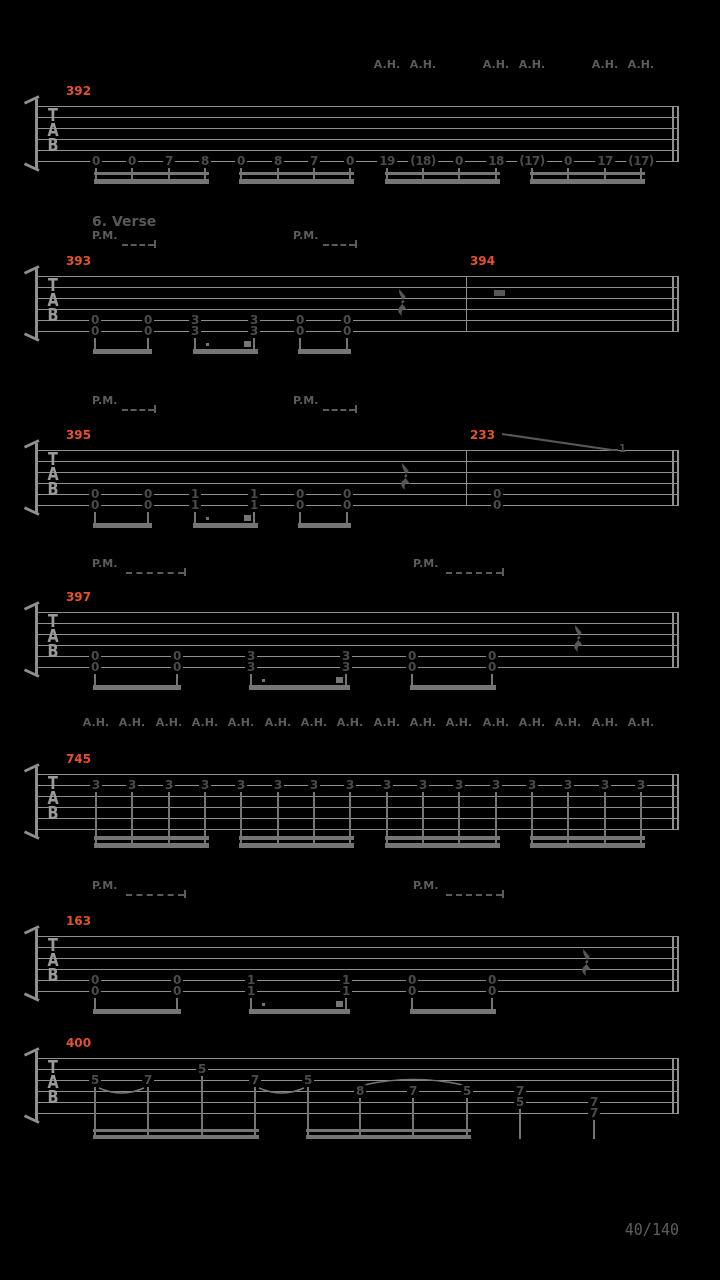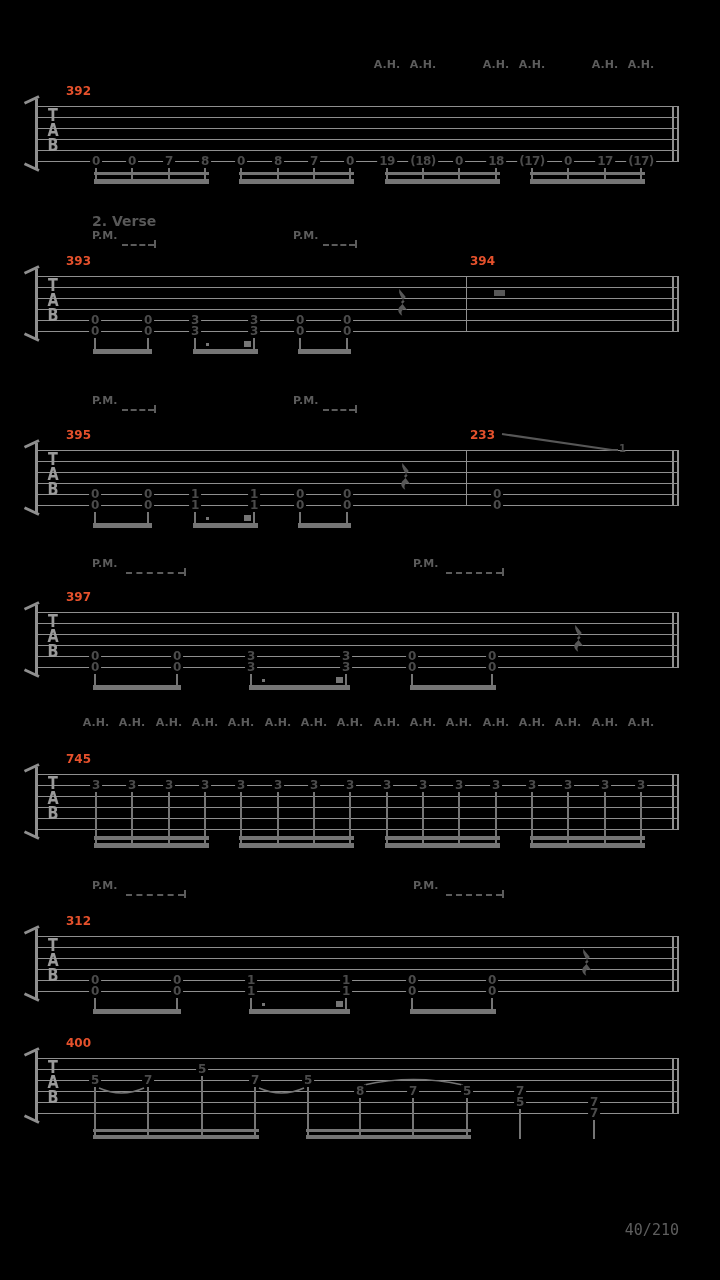--- a/index.html
+++ b/index.html
@@ -88,21 +88,21 @@
         <div style="position: absolute; left: 23px; top: 265px; width: 16px; height: 3px; background: rgb(143, 143, 143); transform: rotate(-25deg); transform-origin: 100% 50%;"></div>
         <div style="position: absolute; left: 23px; top: 339px; width: 16px; height: 3px; background: rgb(143, 143, 143); transform: rotate(25deg); transform-origin: 100% 50%;"></div>
         <div style="position: absolute; left: 46px; top: 278px; width: 14px; text-align: center; color: rgb(154, 154, 154); font: 700 17px / 14px &quot;DejaVu Sans&quot;, sans-serif; transform: scale(0.85, 1);">T</div>
         <div style="position: absolute; left: 46px; top: 293px; width: 14px; text-align: center; color: rgb(154, 154, 154); font: 700 17px / 14px &quot;DejaVu Sans&quot;, sans-serif; transform: scale(0.85, 1);">A</div>
         <div style="position: absolute; left: 46px; top: 308px; width: 14px; text-align: center; color: rgb(154, 154, 154); font: 700 17px / 14px &quot;DejaVu Sans&quot;, sans-serif; transform: scale(0.85, 1);">B</div>
         <div style="position: absolute; left: 672px; top: 276px; width: 2px; height: 56px; background: rgb(143, 143, 143);"></div>
         <div style="position: absolute; left: 677px; top: 276px; width: 2px; height: 56px; background: rgb(143, 143, 143);"></div>
         <div style="position: absolute; left: 466px; top: 276px; width: 1px; height: 56px; background: rgb(143, 143, 143);"></div>
         <div style="position: absolute; left: 66px; top: 254px; color: rgb(229, 81, 44); font: 700 12px &quot;DejaVu Sans&quot;, sans-serif;">393</div>
         <div style="position: absolute; left: 470px; top: 254px; color: rgb(229, 81, 44); font: 700 12px &quot;DejaVu Sans&quot;, sans-serif;">394</div>
-        <div style="position: absolute; left: 92px; top: 213px; color: rgb(88, 88, 88); font: 700 14px &quot;DejaVu Sans&quot;, sans-serif;">2. Verse</div>
+        <div style="position: absolute; left: 92px; top: 213px; color: rgb(88, 88, 88); font: 700 14px &quot;DejaVu Sans&quot;, sans-serif;">6. Verse</div>
         <div style="position: absolute; left: 92px; top: 229px; color: rgb(92, 92, 92); font: 700 11px &quot;DejaVu Sans&quot;, sans-serif;">P.M.</div>
         <div style="position: absolute; left: 122px; top: 244px; width: 32px; height: 0px; border-top: 2px dashed rgb(92, 92, 92);"></div>
         <div style="position: absolute; left: 154px; top: 240px; width: 2px; height: 8px; background: rgb(92, 92, 92);"></div>
         <div style="position: absolute; left: 293px; top: 229px; color: rgb(92, 92, 92); font: 700 11px &quot;DejaVu Sans&quot;, sans-serif;">P.M.</div>
         <div style="position: absolute; left: 323px; top: 244px; width: 32px; height: 0px; border-top: 2px dashed rgb(92, 92, 92);"></div>
         <div style="position: absolute; left: 355px; top: 240px; width: 2px; height: 8px; background: rgb(92, 92, 92);"></div>
         <div style="position: absolute; left: 94px; top: 338px; width: 2px; height: 16px; background: rgb(117, 117, 117);"></div>
         <div style="position: absolute; left: 147px; top: 338px; width: 2px; height: 16px; background: rgb(117, 117, 117);"></div>
         <div style="position: absolute; left: 93px; top: 349px; width: 59px; height: 5px; background: rgb(117, 117, 117);"></div>
         <div style="position: absolute; left: 194px; top: 338px; width: 2px; height: 16px; background: rgb(117, 117, 117);"></div>
@@ -318,21 +318,21 @@
         <div style="position: absolute; left: 38px; top: 980px; width: 640px; height: 1px; background: rgb(143, 143, 143);"></div>
         <div style="position: absolute; left: 38px; top: 991px; width: 640px; height: 1px; background: rgb(143, 143, 143);"></div>
         <div style="position: absolute; left: 35px; top: 929px; width: 3px; height: 70px; background: rgb(143, 143, 143);"></div>
         <div style="position: absolute; left: 23px; top: 925px; width: 16px; height: 3px; background: rgb(143, 143, 143); transform: rotate(-25deg); transform-origin: 100% 50%;"></div>
         <div style="position: absolute; left: 23px; top: 999px; width: 16px; height: 3px; background: rgb(143, 143, 143); transform: rotate(25deg); transform-origin: 100% 50%;"></div>
         <div style="position: absolute; left: 46px; top: 938px; width: 14px; text-align: center; color: rgb(154, 154, 154); font: 700 17px / 14px &quot;DejaVu Sans&quot;, sans-serif; transform: scale(0.85, 1);">T</div>
         <div style="position: absolute; left: 46px; top: 953px; width: 14px; text-align: center; color: rgb(154, 154, 154); font: 700 17px / 14px &quot;DejaVu Sans&quot;, sans-serif; transform: scale(0.85, 1);">A</div>
         <div style="position: absolute; left: 46px; top: 968px; width: 14px; text-align: center; color: rgb(154, 154, 154); font: 700 17px / 14px &quot;DejaVu Sans&quot;, sans-serif; transform: scale(0.85, 1);">B</div>
         <div style="position: absolute; left: 672px; top: 936px; width: 2px; height: 56px; background: rgb(143, 143, 143);"></div>
         <div style="position: absolute; left: 677px; top: 936px; width: 2px; height: 56px; background: rgb(143, 143, 143);"></div>
-        <div style="position: absolute; left: 66px; top: 914px; color: rgb(229, 81, 44); font: 700 12px &quot;DejaVu Sans&quot;, sans-serif;">312</div>
+        <div style="position: absolute; left: 66px; top: 914px; color: rgb(229, 81, 44); font: 700 12px &quot;DejaVu Sans&quot;, sans-serif;">163</div>
         <div style="position: absolute; left: 92px; top: 879px; color: rgb(92, 92, 92); font: 700 11px &quot;DejaVu Sans&quot;, sans-serif;">P.M.</div>
         <div style="position: absolute; left: 126px; top: 894px; width: 58px; height: 0px; border-top: 2px dashed rgb(92, 92, 92);"></div>
         <div style="position: absolute; left: 184px; top: 890px; width: 2px; height: 8px; background: rgb(92, 92, 92);"></div>
         <div style="position: absolute; left: 413px; top: 879px; color: rgb(92, 92, 92); font: 700 11px &quot;DejaVu Sans&quot;, sans-serif;">P.M.</div>
         <div style="position: absolute; left: 446px; top: 894px; width: 56px; height: 0px; border-top: 2px dashed rgb(92, 92, 92);"></div>
         <div style="position: absolute; left: 502px; top: 890px; width: 2px; height: 8px; background: rgb(92, 92, 92);"></div>
         <div style="position: absolute; left: 94px; top: 998px; width: 2px; height: 16px; background: rgb(117, 117, 117);"></div>
         <div style="position: absolute; left: 176px; top: 998px; width: 2px; height: 16px; background: rgb(117, 117, 117);"></div>
         <div style="position: absolute; left: 93px; top: 1009px; width: 88px; height: 5px; background: rgb(117, 117, 117);"></div>
         <div style="position: absolute; left: 250px; top: 998px; width: 2px; height: 16px; background: rgb(117, 117, 117);"></div>
@@ -405,14 +405,14 @@
         <div style="position: absolute; left: 308px; top: 1080px; transform: translate(-50%, -50%); background: rgb(0, 0, 0); padding: 0px 2px; color: rgb(75, 75, 75); font: 700 12px / 13px &quot;DejaVu Sans&quot;, sans-serif; letter-spacing: -0.5px;">5</div>
         <div style="position: absolute; left: 360px; top: 1091px; transform: translate(-50%, -50%); background: rgb(0, 0, 0); padding: 0px 2px; color: rgb(75, 75, 75); font: 700 12px / 13px &quot;DejaVu Sans&quot;, sans-serif; letter-spacing: -0.5px;">8</div>
         <div style="position: absolute; left: 413px; top: 1091px; transform: translate(-50%, -50%); background: rgb(0, 0, 0); padding: 0px 2px; color: rgb(75, 75, 75); font: 700 12px / 13px &quot;DejaVu Sans&quot;, sans-serif; letter-spacing: -0.5px;">7</div>
         <div style="position: absolute; left: 467px; top: 1091px; transform: translate(-50%, -50%); background: rgb(0, 0, 0); padding: 0px 2px; color: rgb(75, 75, 75); font: 700 12px / 13px &quot;DejaVu Sans&quot;, sans-serif; letter-spacing: -0.5px;">5</div>
         <div style="position: absolute; left: 520px; top: 1091px; transform: translate(-50%, -50%); background: rgb(0, 0, 0); padding: 0px 2px; color: rgb(75, 75, 75); font: 700 12px / 13px &quot;DejaVu Sans&quot;, sans-serif; letter-spacing: -0.5px;">7</div>
         <div style="position: absolute; left: 520px; top: 1102px; transform: translate(-50%, -50%); background: rgb(0, 0, 0); padding: 0px 2px; color: rgb(75, 75, 75); font: 700 12px / 13px &quot;DejaVu Sans&quot;, sans-serif; letter-spacing: -0.5px;">5</div>
         <div style="position: absolute; left: 594px; top: 1102px; transform: translate(-50%, -50%); background: rgb(0, 0, 0); padding: 0px 2px; color: rgb(75, 75, 75); font: 700 12px / 13px &quot;DejaVu Sans&quot;, sans-serif; letter-spacing: -0.5px;">7</div>
         <div style="position: absolute; left: 594px; top: 1113px; transform: translate(-50%, -50%); background: rgb(0, 0, 0); padding: 0px 2px; color: rgb(75, 75, 75); font: 700 12px / 13px &quot;DejaVu Sans&quot;, sans-serif; letter-spacing: -0.5px;">7</div>
       </div>
     </div>
-  <div id="page-indicator">40/210</div>
+  <div id="page-indicator">40/140</div>
 </div>
 
 </body></html>

